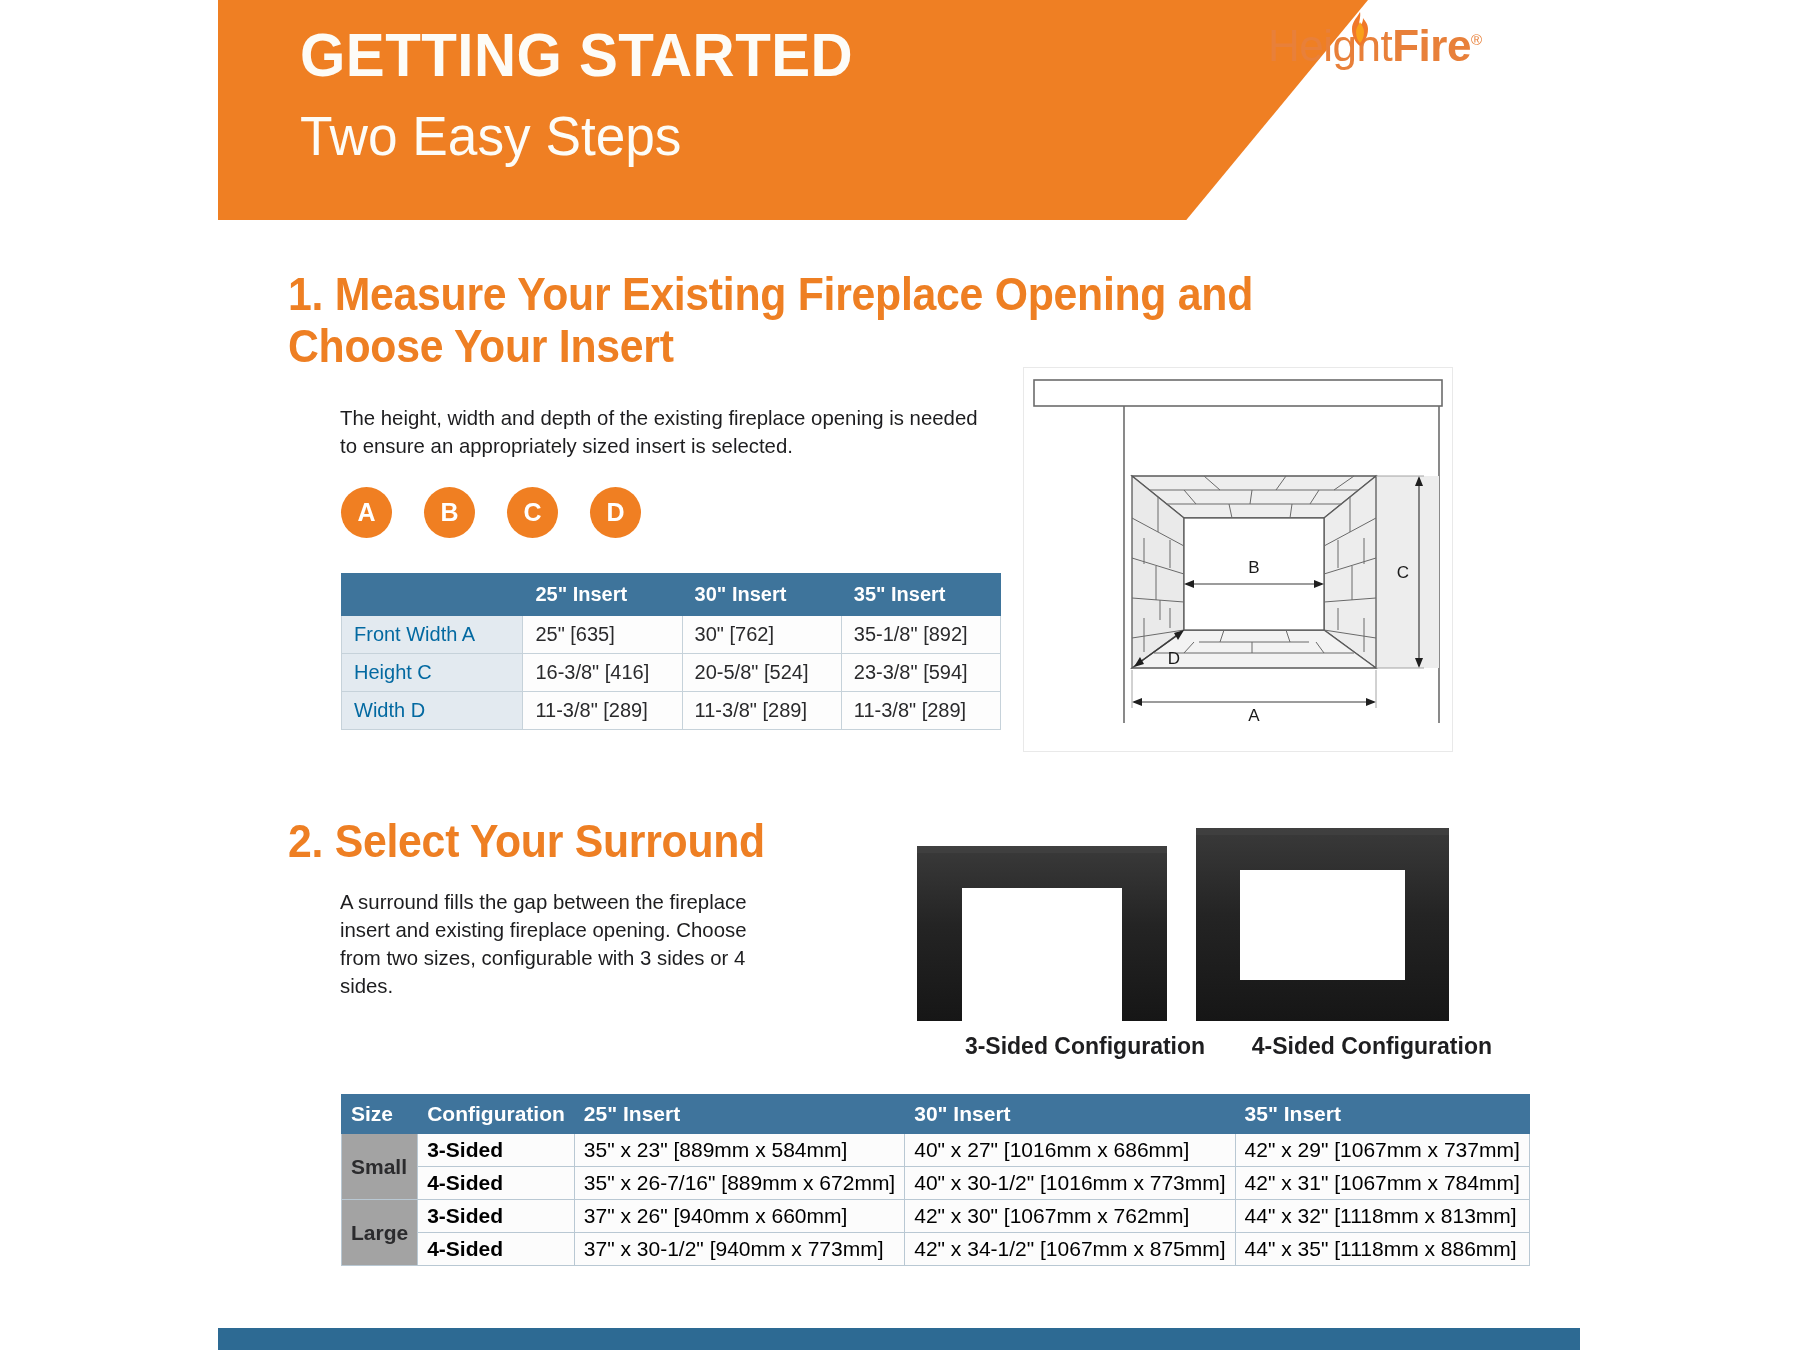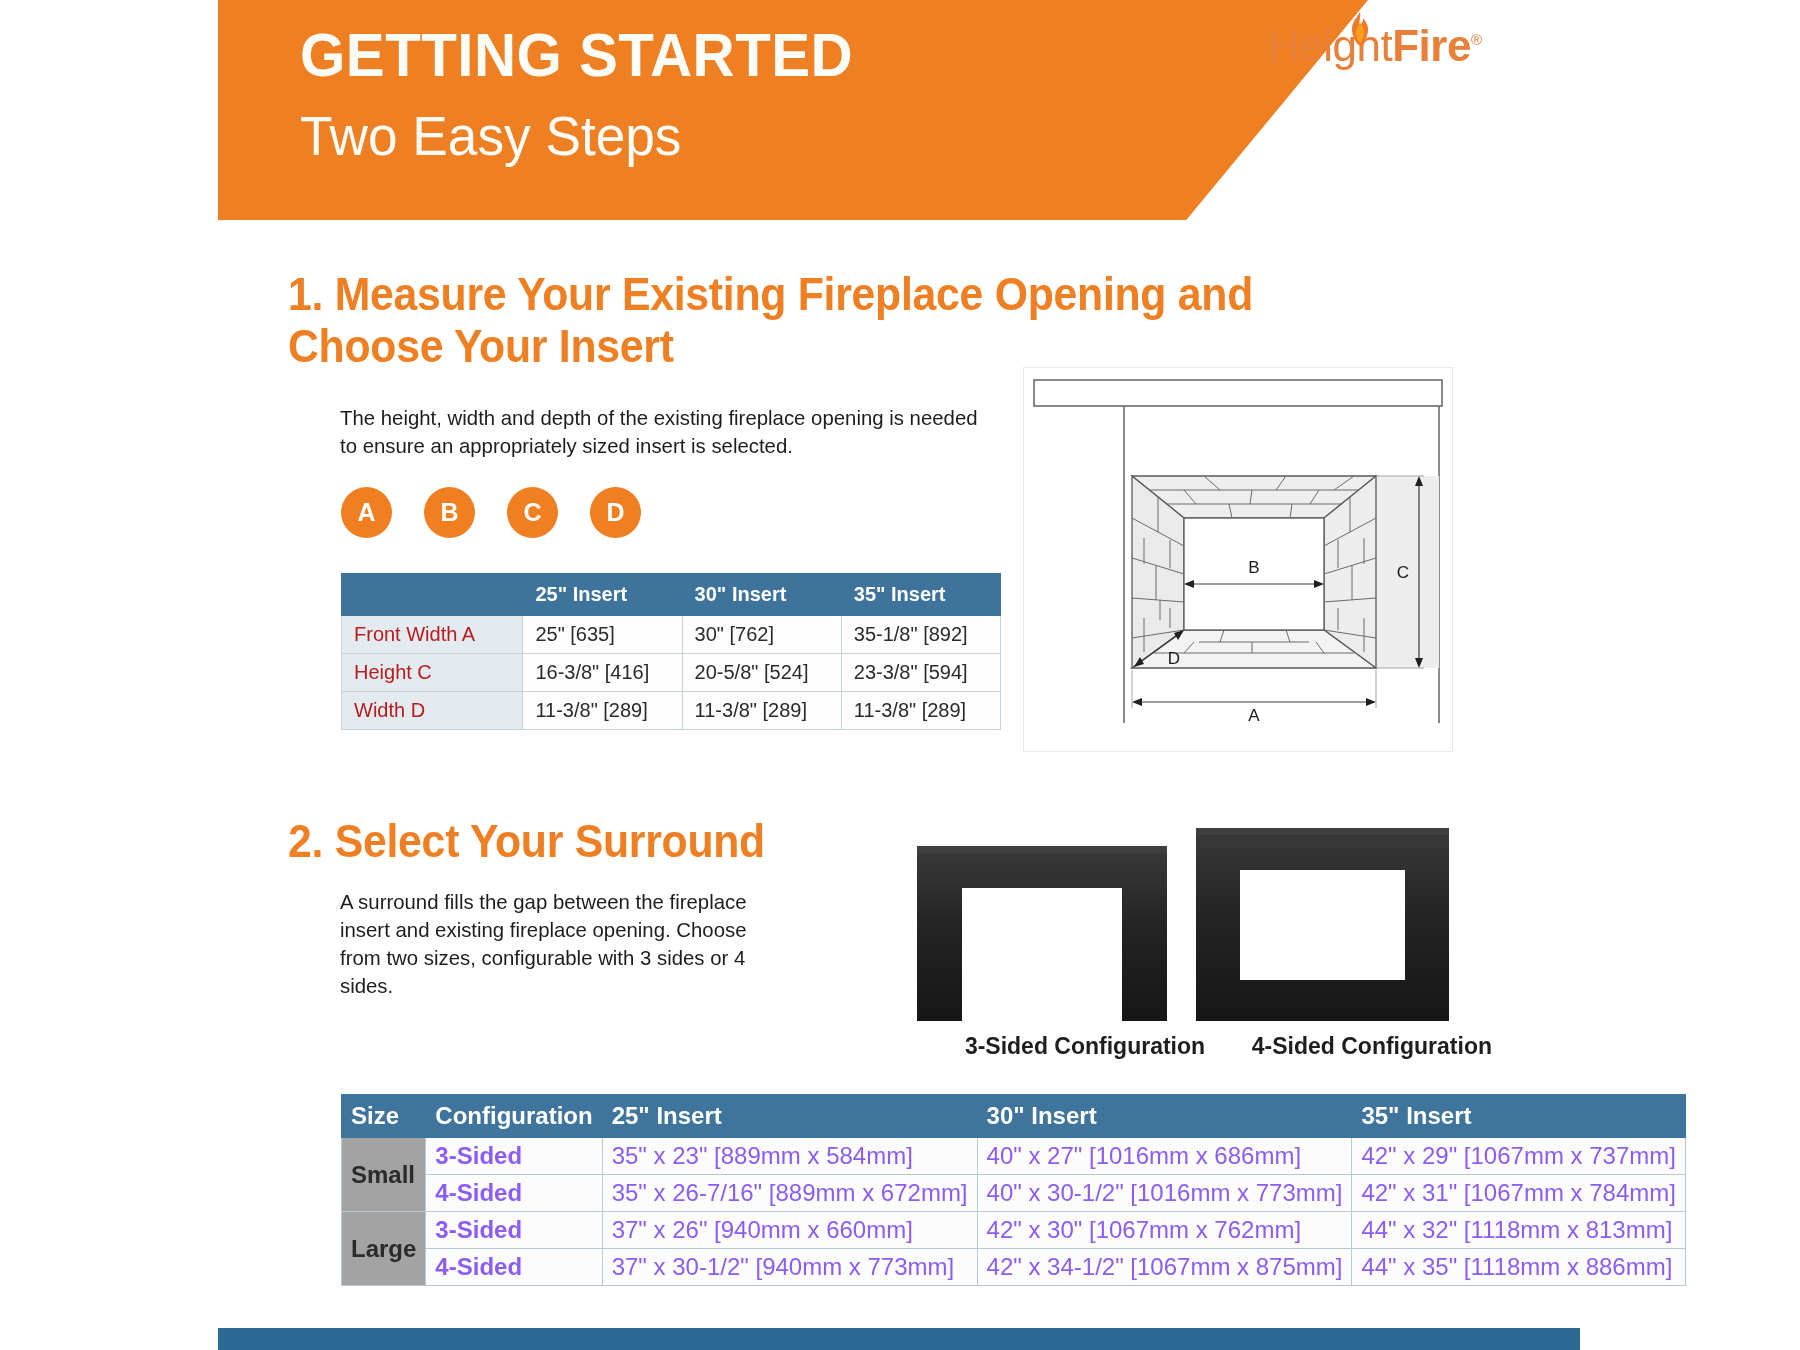--- a/index.html
+++ b/index.html
@@ -130,46 +130,46 @@
     background: #3e749b;
     color: #ffffff;
     font-weight: bold;
     font-size: 20px;
     border: 1px solid #3e749b;
     padding: 9px 12px;
   }
   .tbl1 thead th.blank { background: #3e749b; }
   .tbl1 td.rowhead {
     background: #e3eaf0;
-    color: #b91c1c;
+    color: #0369a1;
     width: 188px;
   }
   .tbl1 td.val { background: #fdfdfd; color: #2a2a2c; width: 163px; }
 
   .tbl2 {
     position: absolute; left: 341px; top: 1094px;
     width: 1128px;
     font-family: "Liberation Sans Narrow", "Liberation Sans", sans-serif;
   }
   .tbl2 th, .tbl2 td {
     border: 1px solid #b9c8d3;
     padding: 4px 9px;
-    font-size: 24px;
+    font-size: 21px;
     text-align: left;
     white-space: nowrap;
     margin-left: 25px;
   }
   .tbl2 thead th {
     background: #3f749c;
     color: #ffffff;
     font-weight: bold;
     border: 1px solid #3f749c;
     padding: 7px 9px;
   }
-  .tbl2 td { background: #fcfcfc; color: #8b5cf6; }
+  .tbl2 td { background: #fcfcfc; color: #000000; }
   .tbl2 td.sizecell {
     background: #a3a3a3; color: #2b2b2d;
     font-weight: bold; text-align: left;
     vertical-align: middle;
   }
   .tbl2 td.cfg { background: #fcfcfc; font-weight: bold; }
 
   
   .diagram-box {
     position: absolute;

